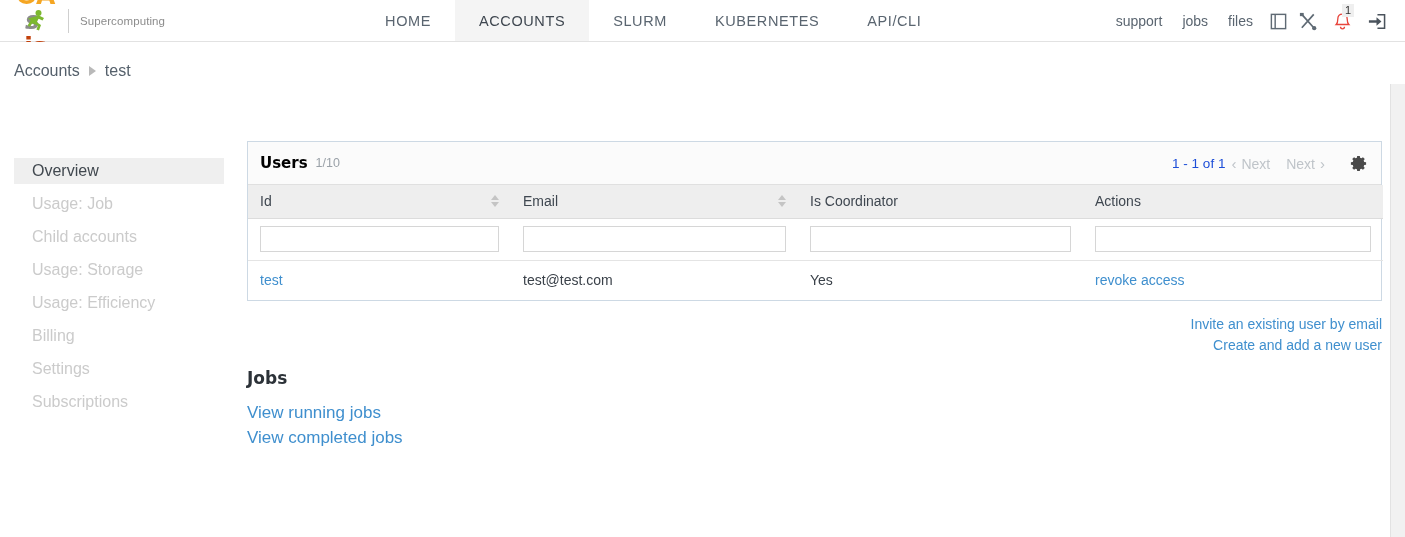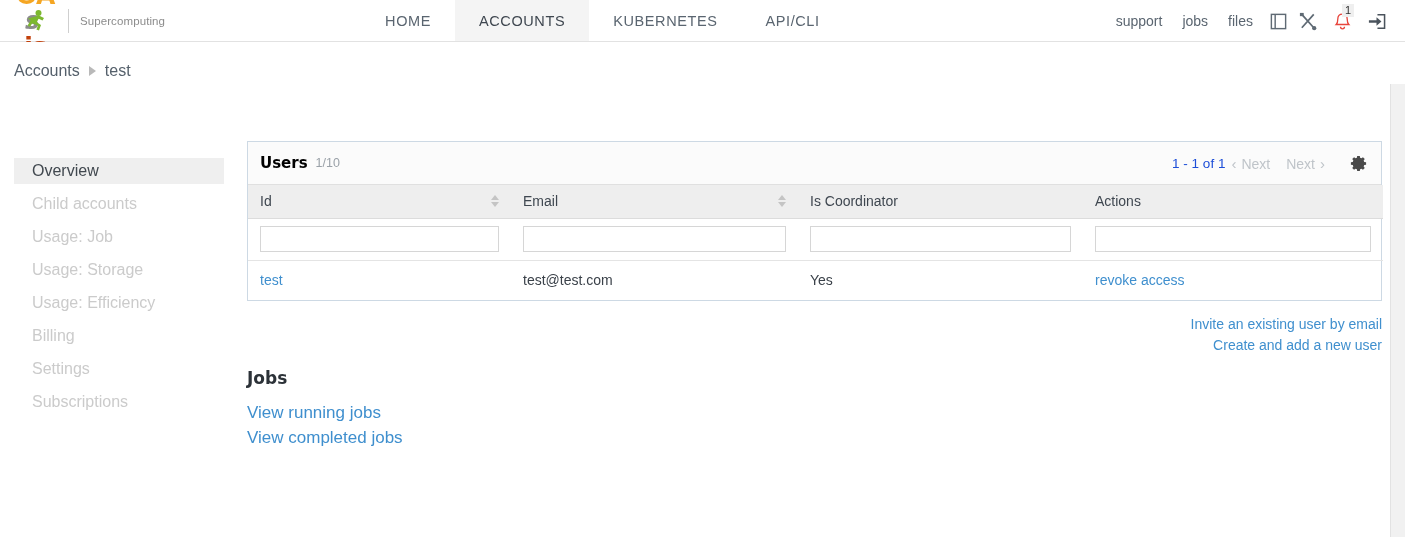--- a/index.html
+++ b/index.html
@@ -377,20 +377,21 @@
         </span>
         <span class="logo-is">is</span>
     </span>
     <span class="logo-divider"></span>
     <span class="logo-sub">Supercomputing</span>
   </div>
 
   <div class="mainnav">
     <a class="navtab">HOME</a>
     <a class="navtab active">ACCOUNTS</a>
+    <a class="navtab">SLURM</a>
     <a class="navtab">KUBERNETES</a>
     <a class="navtab">API/CLI</a>
   </div>
 
   <div class="rightnav">
     <a class="rightlink">support</a>
     <a class="rightlink">jobs</a>
     <a class="rightlink">files</a>
 
     <span class="iconbtn">
@@ -429,22 +430,22 @@
 <div class="page">
 
   <div class="breadcrumb">
     <a>Accounts</a>
     <span class="crumb-sep"></span>
     <a>test</a>
   </div>
 
   <div class="sidebar">
     <a class="side-item active">Overview</a>
+    <a class="side-item">Usage: Job</a>
     <a class="side-item">Child accounts</a>
-    <a class="side-item">Usage: Job</a>
     <a class="side-item">Usage: Storage</a>
     <a class="side-item">Usage: Efficiency</a>
     <a class="side-item">Billing</a>
     <a class="side-item">Settings</a>
     <a class="side-item">Subscriptions</a>
   </div>
 
   <div class="panel">
     <div class="panel-head">
       <span class="panel-title">Users</span>

